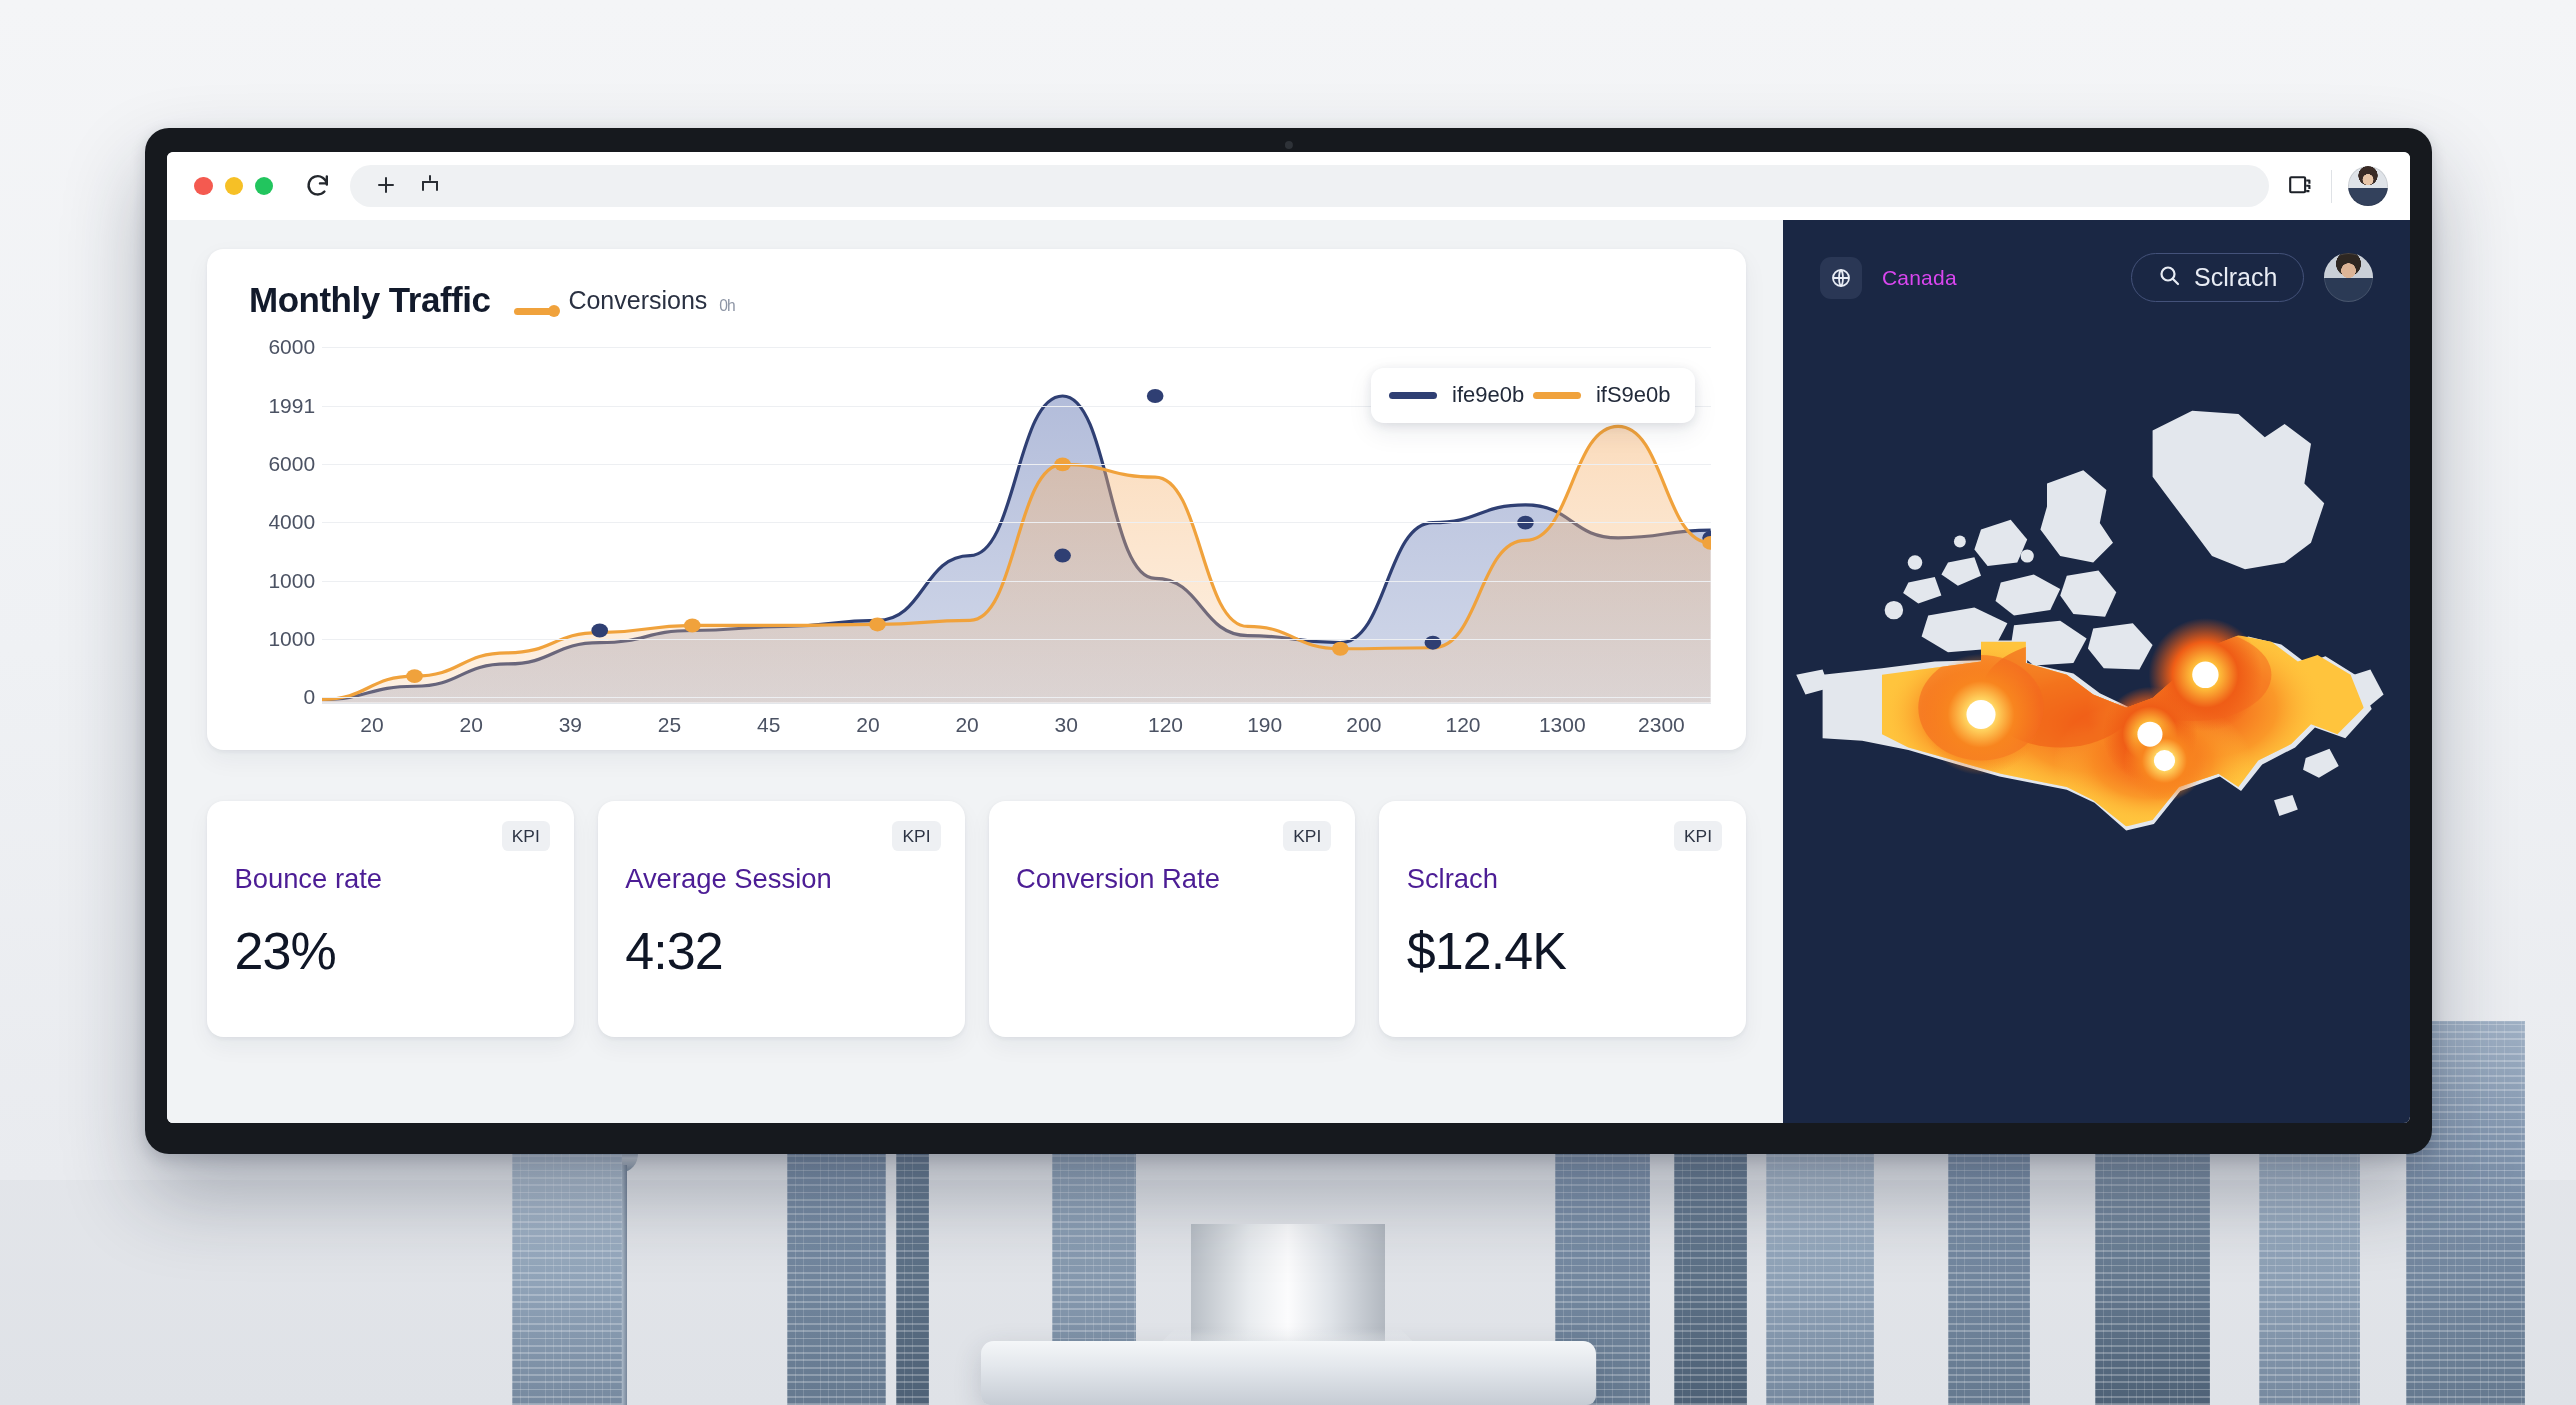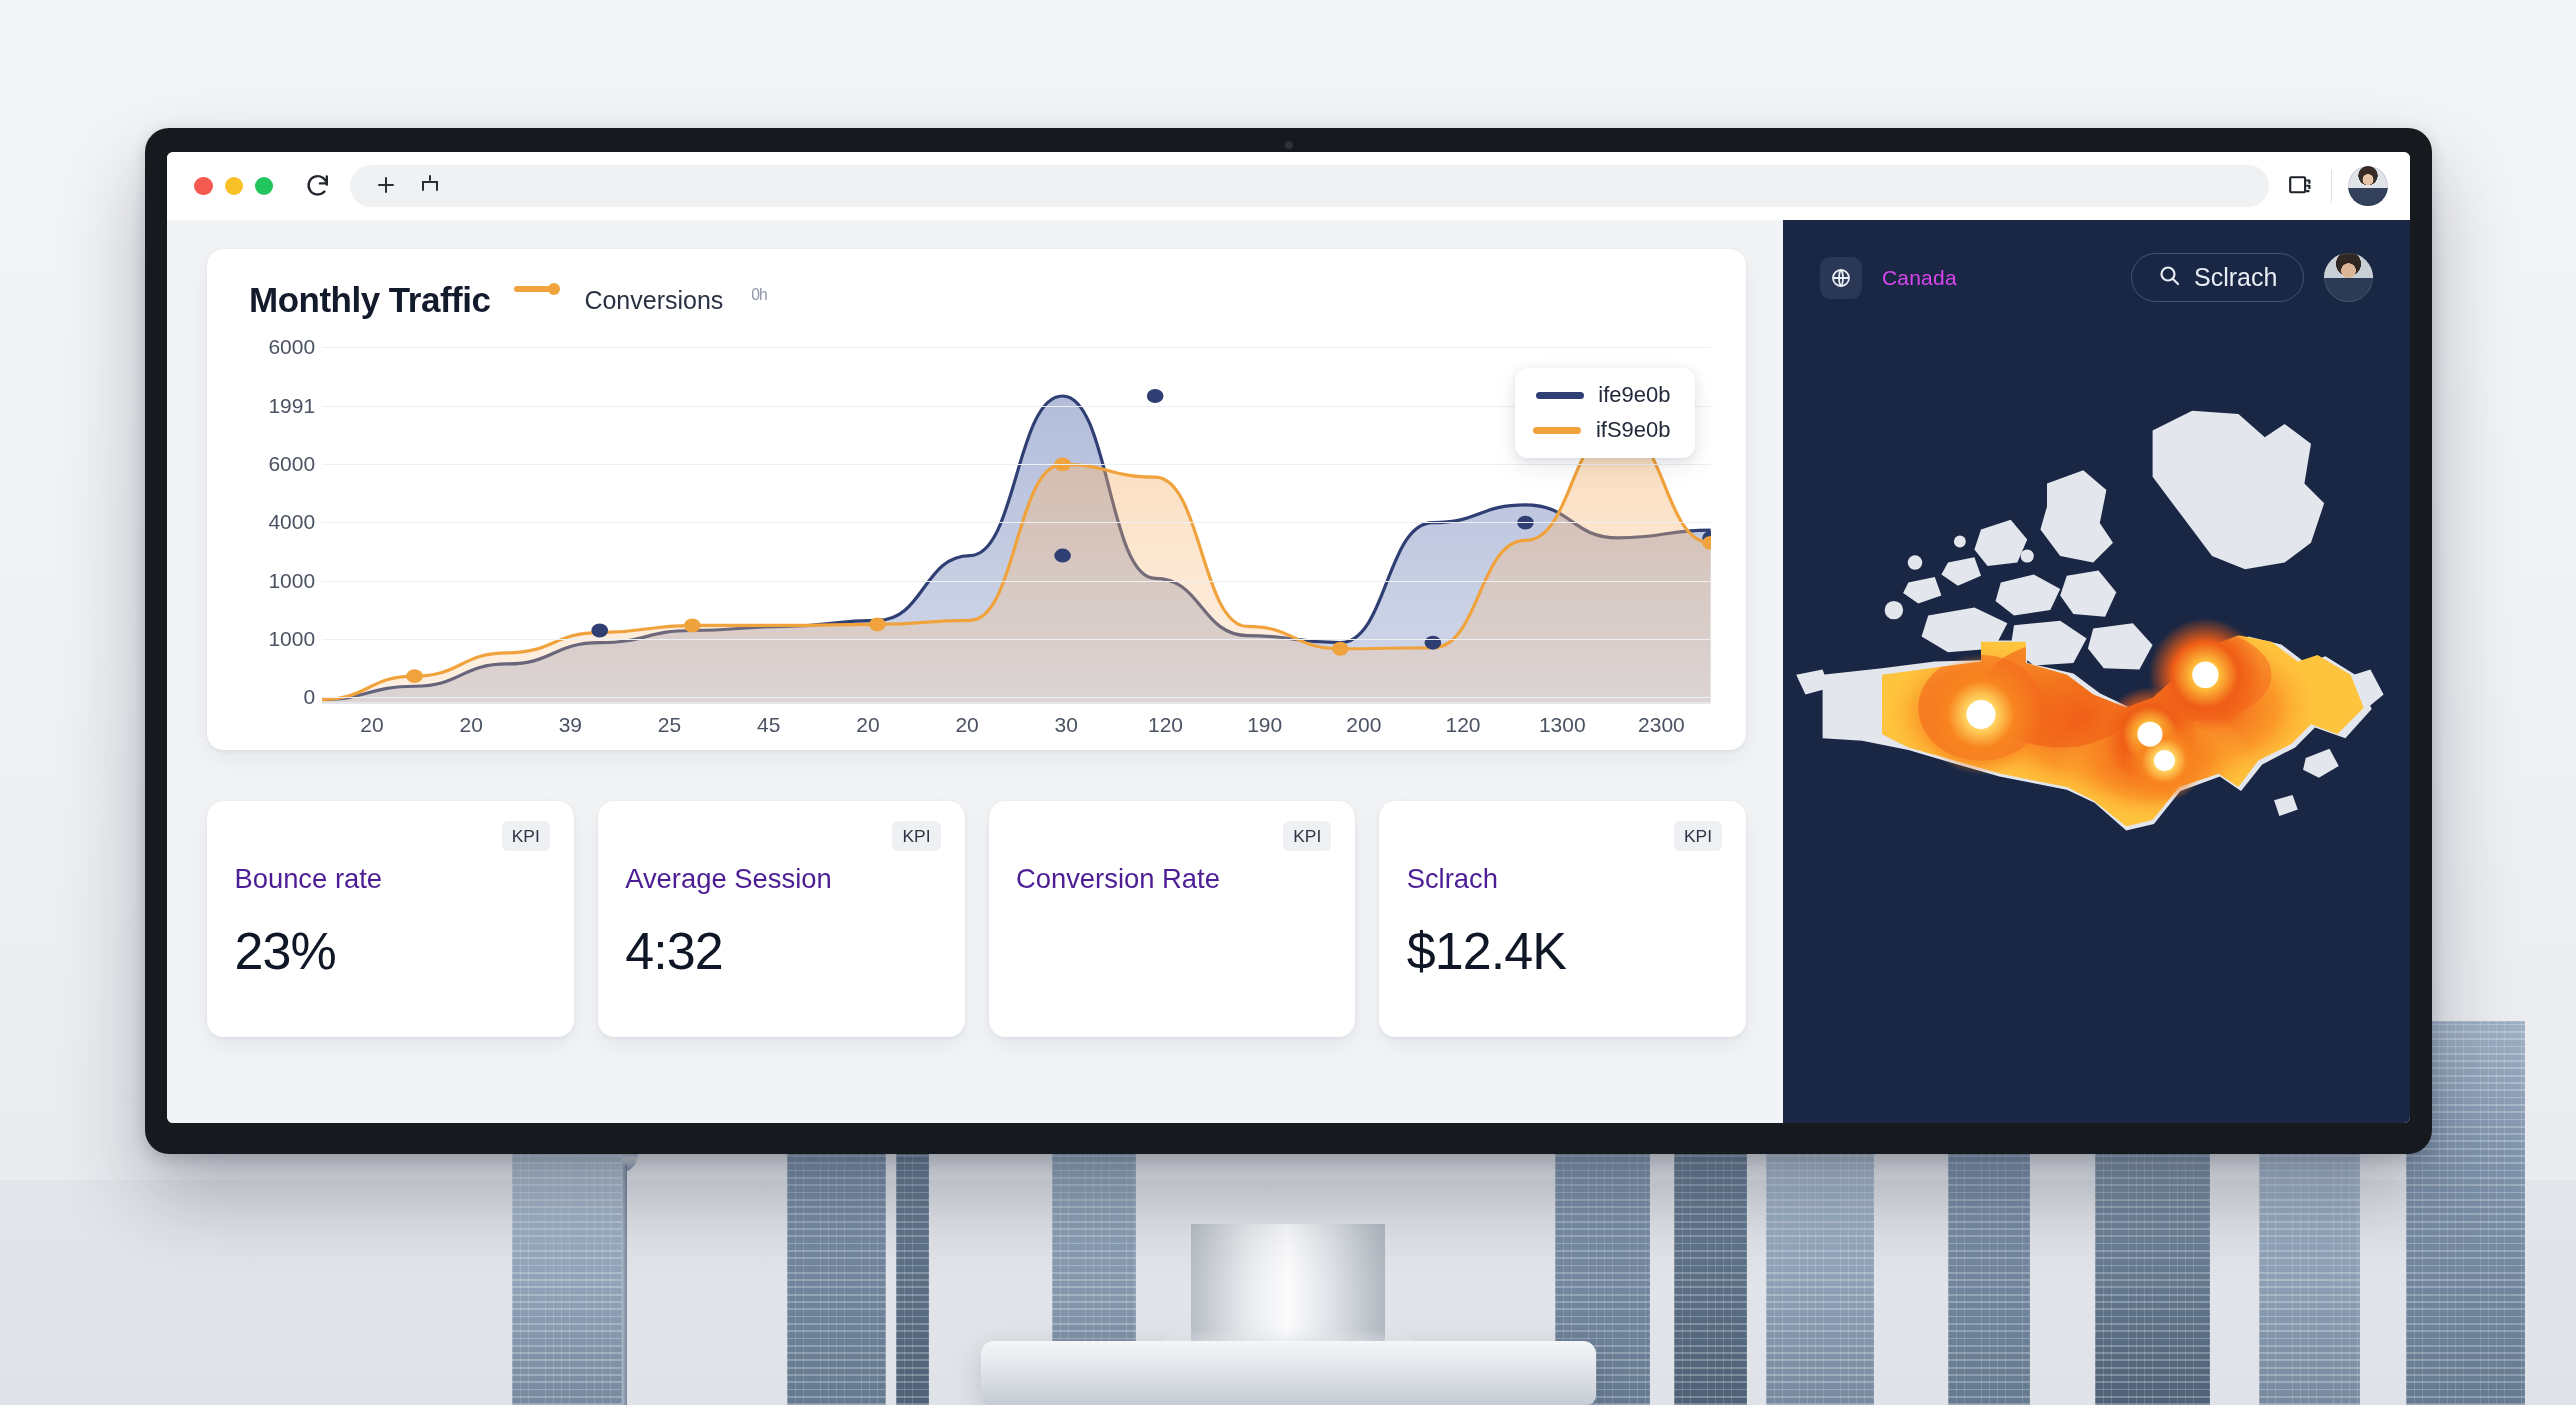--- a/index.html
+++ b/index.html
@@ -144,21 +144,21 @@
   }
 
   
   .card {
     background: #fff; border-radius: 16.5px;
     box-shadow: 0 1.8px 4.6px rgba(28,40,64,.06), 0 9.1px 24px rgba(28,40,64,.05);
   }
   .chart-card { height: 501px; padding: 31px 35px 12.8px 27.4px; display: flex; flex-direction: column; }
   .chart-head { display: flex; align-items: center; gap: 24px; padding-left: 14.6px; }
   .chart-title { font-size: 35px; font-weight: 700; color: #121a2b; letter-spacing: -0.5px; }
-  .inline-legend { display: flex; align-items: flex-start; gap: 28px; }
+  .inline-legend { display: flex; align-items: flex-end; gap: 12px; }
   .inline-swatch { width: 42px; height: 6.4px; border-radius: 3.7px; background: #f0a23c; position: relative; }
   .inline-swatch::after {
     content:""; position:absolute; right:-3.7px; top:-2.7px; width:12px; height:12px;
     border-radius:50%; background:#f0a23c;
   }
   .inline-label { font-size: 25px; color: #2a3142; }
   .inline-sub { font-size: 15.6px; color: #8d95a5; letter-spacing: -0.9px; }
 
   .plot-wrap { position: relative; flex: 1 1 auto; display: flex; margin-top: 12.8px; }
   .yaxis {
@@ -172,21 +172,21 @@
   .plot { position: relative; flex: 1 1 auto; }
   .gridline { position: absolute; left: 0; right: 0; height: 0.9px; background: #edeff2; }
   .axisline { position: absolute; left: 0; right: 0; bottom: 0; height: 0.9px; background: #e3e6ea; }
   .plot svg { position: absolute; inset: 0; width: 100%; height: 100%; }
 
   .chart-legend {
     position: absolute; right: 16.5px; top: 35px;
     background: #fff; border-radius: 12.8px;
     box-shadow: 0 2.7px 9.1px rgba(28,40,64,.10), 0 9.1px 25.6px rgba(28,40,64,.08);
     padding: 14.6px 24px 14.6px 18.3px;
-    display: flex; flex-direction: column; gap: 9.1px; align-items: flex-end;
+    display: flex; gap: 9.1px;
   }
   .lg-row { display: flex; align-items: center; gap: 14.6px; }
   .lg-line { width: 48px; height: 6.4px; border-radius: 3.7px; }
   .lg-line.navy { background: #2f3f73; }
   .lg-line.orange { background: #f0a23c; }
   .lg-txt { font-size: 22px; color: #222a3a; }
 
   .xaxis { display: flex; padding: 9.1px 0 0 88px; }
   .xtick { flex: 1 1 0; text-align: center; font-size: 21px; color: #4b5263; }
 

